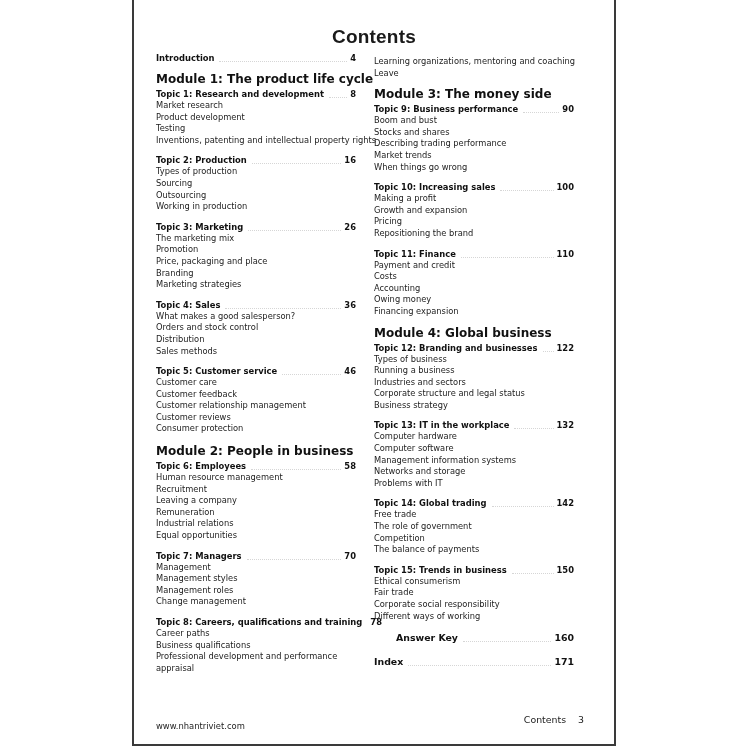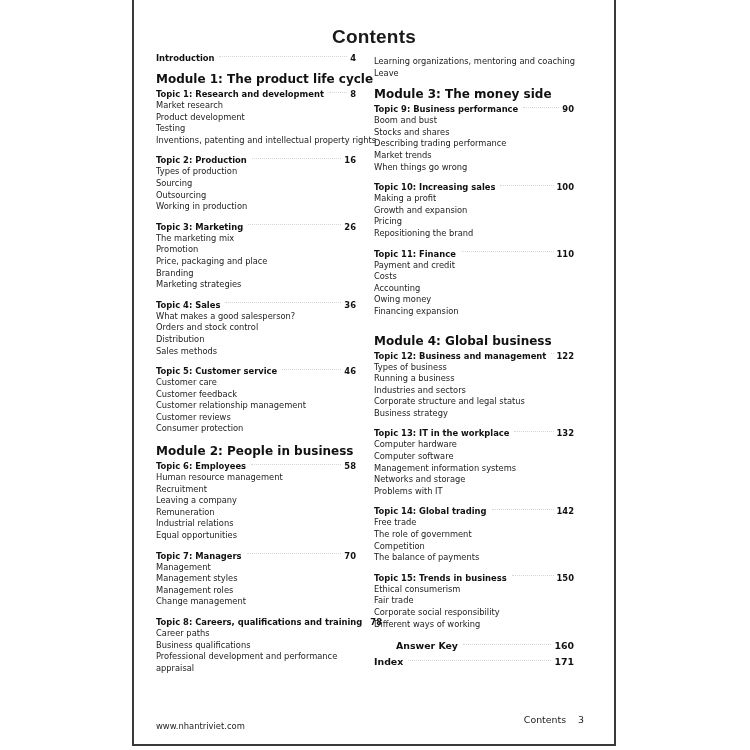--- a/index.html
+++ b/index.html
@@ -29,21 +29,21 @@
   .col {
     position: absolute;
     top: 52px;
   }
   .col.left { left: 22px; width: 200px; }
   .col.right { left: 240px; width: 200px; }
   .item { font-size: 8.3px; line-height: 11.6px; white-space: nowrap; color: #222; }
   .topic-row, .intro-row, .end-row {
     position: relative;
     display: flex;
-    align-items: center;
+    align-items: flex-end;
     font-size: 8.4px;
     font-weight: bold;
     line-height: 12px;
     white-space: nowrap;
     color: #111;
   }
   .topic-row .lbl, .intro-row .lbl, .end-row .lbl { background: #fff; padding-right: 2px; }
   .leader {
     flex: 1;
     border-bottom: 1px dotted #d6d6d6;
@@ -230,25 +230,25 @@
         <span class="leader"></span>
         <span class="pg">110</span>
       </div>
       <div class="item">Payment and credit</div>
       <div class="item">Costs</div>
       <div class="item">Accounting</div>
       <div class="item">Owing money</div>
       <div class="item">Financing expansion</div>
     </div>
 
-    <div class="module" style="margin-top:16px;">Module 4: Global business</div>
+    <div class="module" style="margin-top:8px;">Module 4: Global business</div>
 
     <div class="topic first">
       <div class="topic-row">
-        <span class="lbl">Topic 12: Business and management</span>
+        <span class="lbl">Topic 12: Branding and businesses</span>
         <span class="leader"></span>
         <span class="pg">122</span>
       </div>
       <div class="item">Types of business</div>
       <div class="item">Running a business</div>
       <div class="item">Industries and sectors</div>
       <div class="item">Corporate structure and legal status</div>
       <div class="item">Business strategy</div>
     </div>
 
@@ -287,21 +287,21 @@
       <div class="item">Fair trade</div>
       <div class="item">Corporate social responsibility</div>
       <div class="item">Different ways of working</div>
     </div>
 
     <div class="end-row" style="margin-top:10px;margin-left:22px;">
       <span class="lbl">Answer Key</span>
       <span class="leader"></span>
       <span class="pg">160</span>
     </div>
-    <div class="end-row" style="margin-top:4px;">
+    <div class="end-row" style="margin-top:12px;">
       <span class="lbl">Index</span>
       <span class="leader"></span>
       <span class="pg">171</span>
     </div>
   </div>
 
   <div class="footer-url">www.nhantriviet.com</div>
   <div class="footer-page">
     <span>Contents</span><span class="num">3</span>
   </div>

